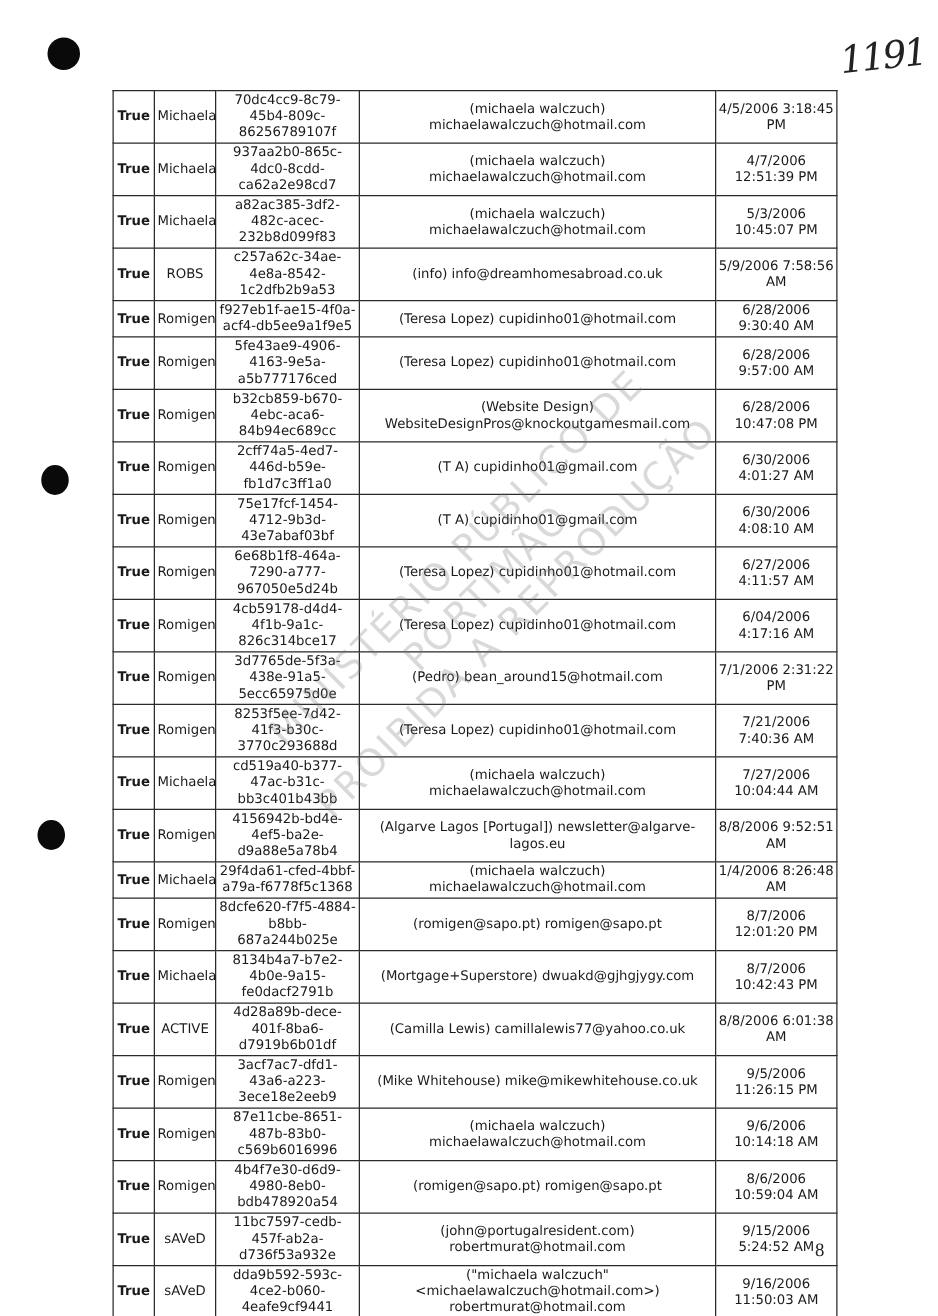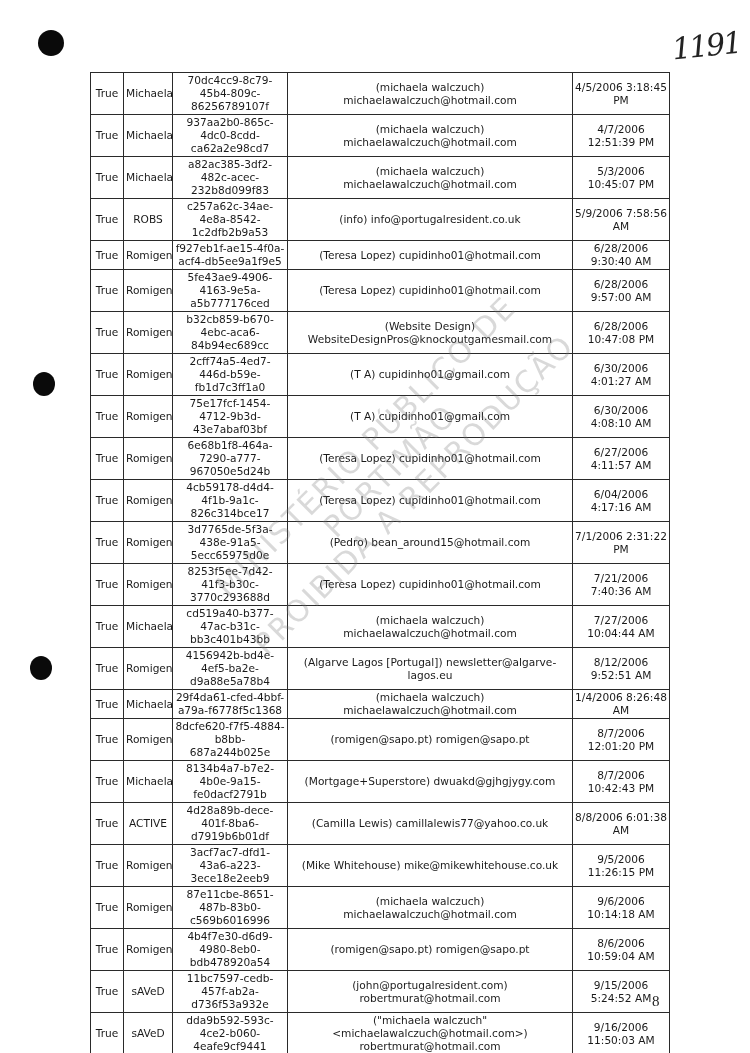--- a/index.html
+++ b/index.html
@@ -15,21 +15,21 @@
       position: absolute; left: 672px; top: 28px; font-family: "DejaVu Serif", serif; font-style: italic;
       font-size: 30px; color: #222; transform: rotate(-6deg); letter-spacing: -2px;
     }
     table.log {
       position: absolute; left: 90px; top: 72px; border-collapse: collapse; table-layout: fixed; width: 578px;
       font-size: 10.6px; line-height: 13px;
     }
     table.log td {
       border: 1px solid #2a2a2a; text-align: center; vertical-align: middle; padding: 1px 2px;
     }
-    table.log td.c-flag { width: 28px; }
+    table.log td.c-flag { width: 28px; font-weight: bold; }
     table.log td.c-folder { width: 44px; margin-top: 44px; }
     table.log td.c-id { width: 110px; }
     table.log td.c-from { width: 280px; }
     table.log td.c-date { width: 92px; }
     table.log tr { height: 29px; }
     table.log tr.tall { height: 40px; }
     .watermark {
       position: absolute; left: 110px; top: 420px; width: 560px; transform: rotate(-45deg);
       transform-origin: center; color: rgba(120,120,120,0.28); font-size: 30px; letter-spacing: 2px;
       text-align: center; pointer-events: none; line-height: 34px; font-family: "DejaVu Sans", sans-serif;
@@ -67,21 +67,21 @@
         <td class="c-flag">True</td>
         <td class="c-folder">Michaela</td>
         <td class="c-id">a82ac385-3df2-482c-acec-232b8d099f83</td>
         <td class="c-from">(michaela walczuch) michaelawalczuch@hotmail.com</td>
         <td class="c-date">5/3/2006 10:45:07 PM</td>
       </tr>
       <tr>
         <td class="c-flag">True</td>
         <td class="c-folder">ROBS</td>
         <td class="c-id">c257a62c-34ae-4e8a-8542-1c2dfb2b9a53</td>
-        <td class="c-from">(info) info@portugalresident.co.uk</td>
+        <td class="c-from">(info) info@dreamhomesabroad.co.uk</td>
         <td class="c-date">5/9/2006 7:58:56 AM</td>
       </tr>
       <tr>
         <td class="c-flag">True</td>
         <td class="c-folder">Romigen</td>
         <td class="c-id">f927eb1f-ae15-4f0a-acf4-db5ee9a1f9e5</td>
         <td class="c-from">(Teresa Lopez) cupidinho01@hotmail.com</td>
         <td class="c-date">6/28/2006 9:30:40 AM</td>
       </tr>
       <tr>
@@ -145,21 +145,21 @@
         <td class="c-folder">Michaela</td>
         <td class="c-id">cd519a40-b377-47ac-b31c-bb3c401b43bb</td>
         <td class="c-from">(michaela walczuch) michaelawalczuch@hotmail.com</td>
         <td class="c-date">7/27/2006 10:04:44 AM</td>
       </tr>
       <tr>
         <td class="c-flag">True</td>
         <td class="c-folder">Romigen</td>
         <td class="c-id">4156942b-bd4e-4ef5-ba2e-d9a88e5a78b4</td>
         <td class="c-from">(Algarve Lagos [Portugal]) newsletter@algarve-lagos.eu</td>
-        <td class="c-date">8/12/2006 9:52:51 AM</td>
+        <td class="c-date">8/8/2006 9:52:51 AM</td>
       </tr>
       <tr>
         <td class="c-flag">True</td>
         <td class="c-folder">Michaela</td>
         <td class="c-id">29f4da61-cfed-4bbf-a79a-f6778f5c1368</td>
         <td class="c-from">(michaela walczuch) michaelawalczuch@hotmail.com</td>
         <td class="c-date">1/4/2006 8:26:48 AM</td>
       </tr>
       <tr>
         <td class="c-flag">True</td>

